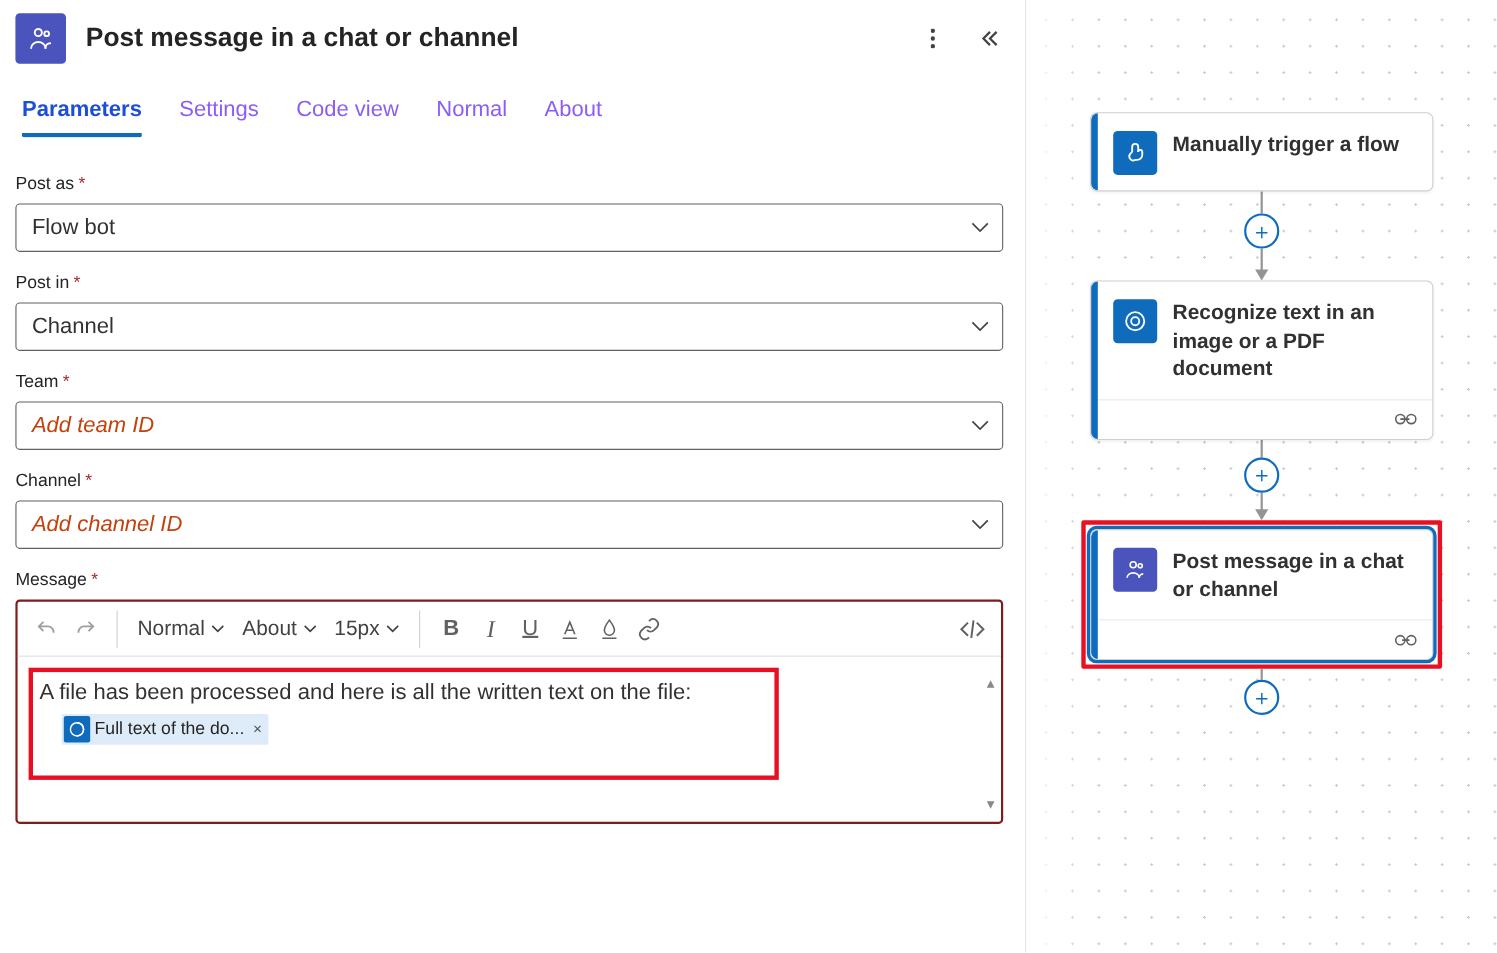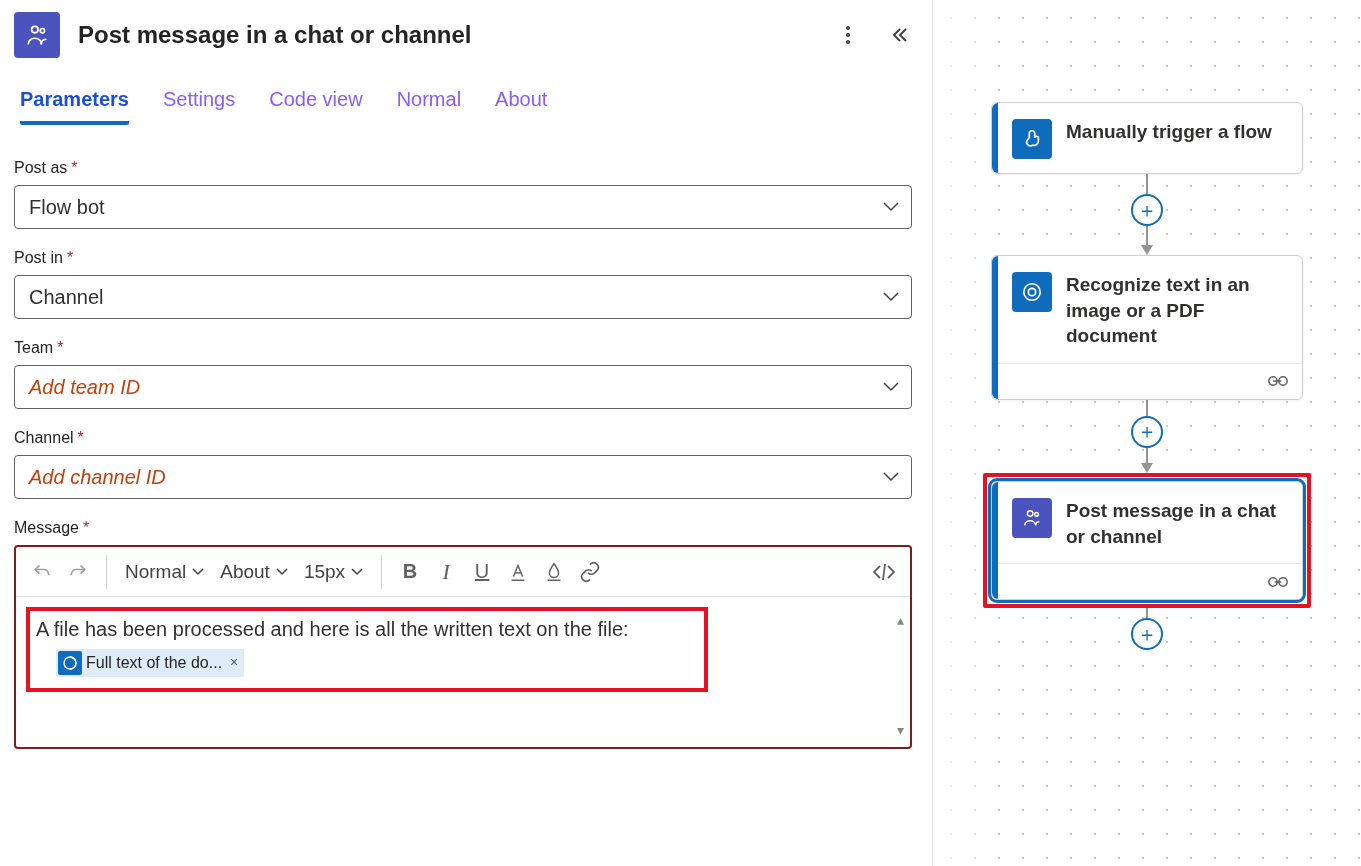--- a/index.html
+++ b/index.html
@@ -25,21 +25,21 @@
   .select-chevron { position: absolute; right: 12px; top: 50%; transform: translateY(-50%); }
   
   .editor-wrap { border: 2px solid #7f1d1d; border-radius: 4px; }
   .toolbar { display: flex; align-items: center; height: 50px; padding: 0 10px; gap: 4px; border-bottom: 1px solid #e0e0e0; }
   .tb-btn { width: 32px; height: 32px; display:flex; align-items:center; justify-content:center; color:#616161; border-radius:4px; cursor:pointer; }
   .tb-sel { display:flex; align-items:center; gap:6px; font-size:19px; color:#424242; padding: 0 6px; cursor:pointer; }
   .tb-divider { width:1px; height:34px; background:#d0d0d0; margin: 0 8px; }
   .tb-spacer { flex:1; }
   
   .editor-body { position: relative; min-height: 150px; padding: 14px 18px 14px 14px; font-size: 20px; line-height: 1.4; }
-  .red-outline { border: 4px solid #e81123; padding: 4px 6px 10px 6px; margin: -4px -4px 8px -4px; display: inline-block; width: calc(100% - 180px); }
+  .red-outline { border: 4px solid #e81123; padding: 4px 6px 26px 6px; margin: -4px -4px 8px -4px; display: inline-block; width: calc(100% - 180px); }
   .token-chip { display:inline-flex; align-items:center; background:#deecf9; border-radius:2px; font-size:16px; color:#242424; padding: 2px 6px 2px 2px; gap:4px; margin-top:6px;margin-left:20px;}
   .token-chip .chip-icon { width:24px; height:24px; background:#0f6cbd; border-radius:2px; display:flex; align-items:center; justify-content:center; color:#fff;}
   .token-chip .chip-x { font-size:14px; color:#555; padding-left:4px; cursor:pointer; }
   .scroll-arrow { position:absolute; right:6px; color:#888; font-size:14px;}
   
   
   .right-canvas { flex:1; position:relative; border-left:1px solid #e0e0e0; }
   .dots-bg { position:absolute; inset:0; background-image: radial-gradient(#c8c8c8 1px, transparent 1px); background-size: 24px 24px; background-position: 6px 6px; }
   .gradient-fade { position:absolute; left:0; top:0; bottom:0; width:60px; background: linear-gradient(to right, #fff, rgba(255,255,255,0));}
   

